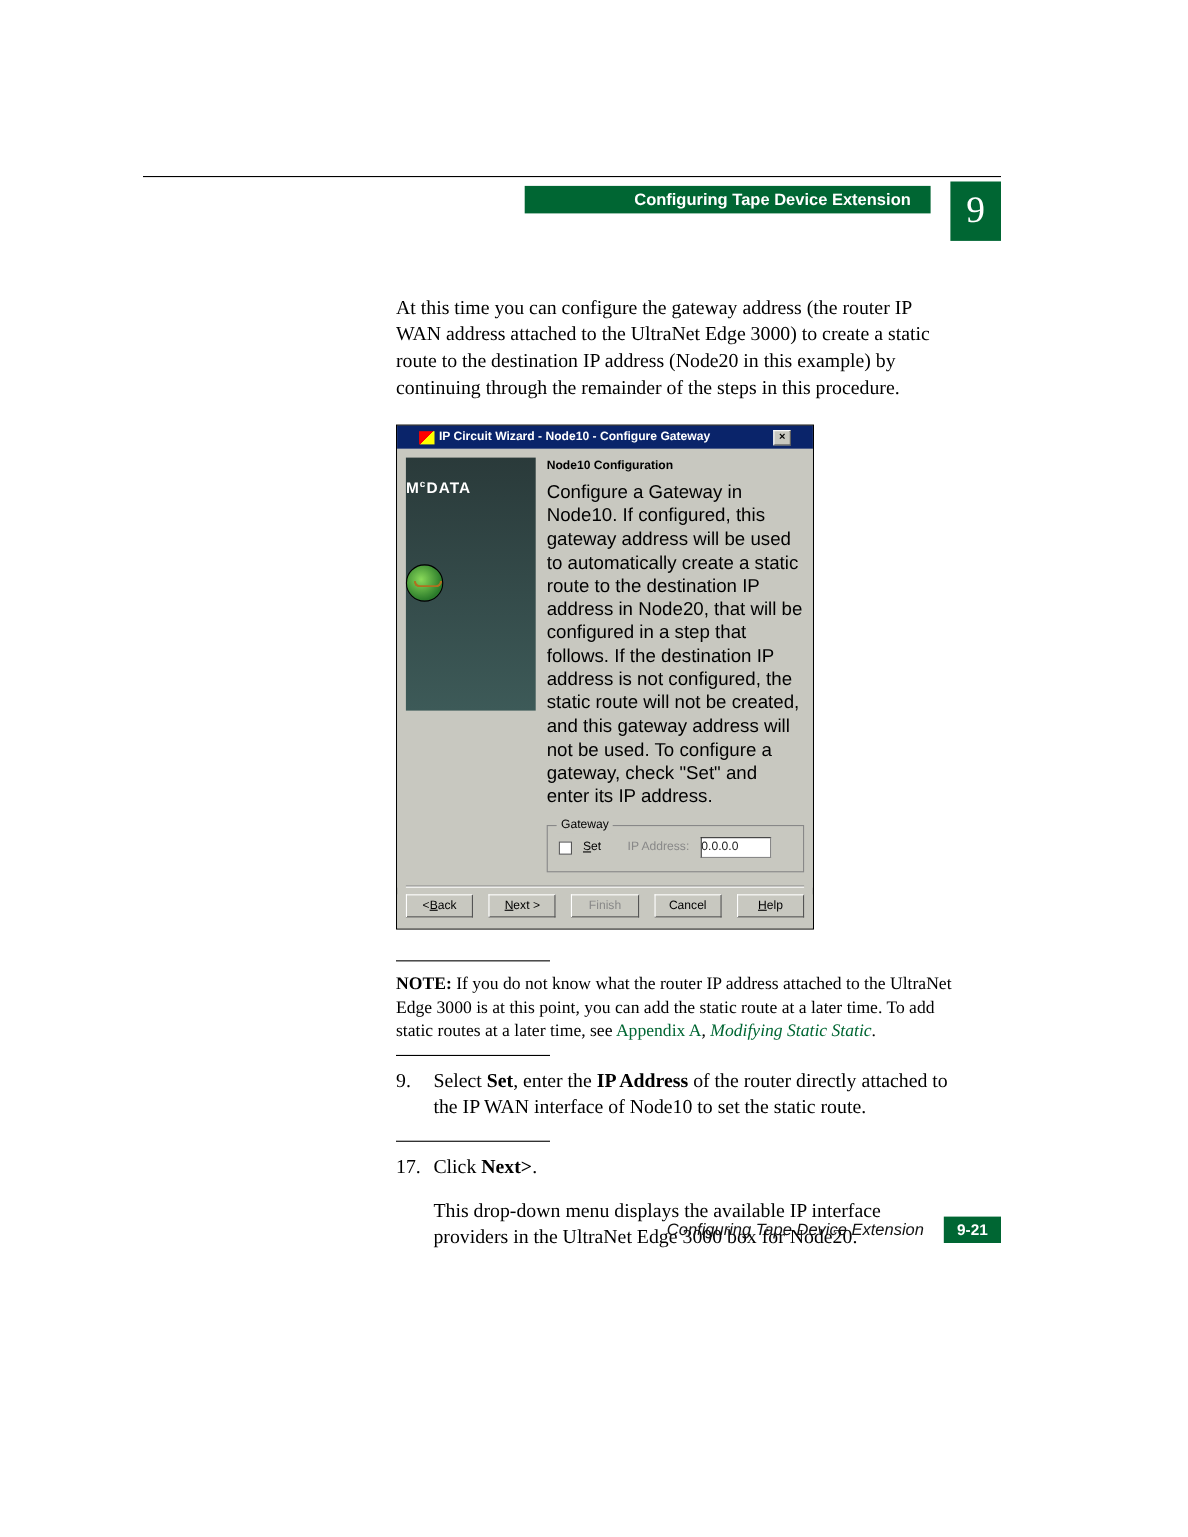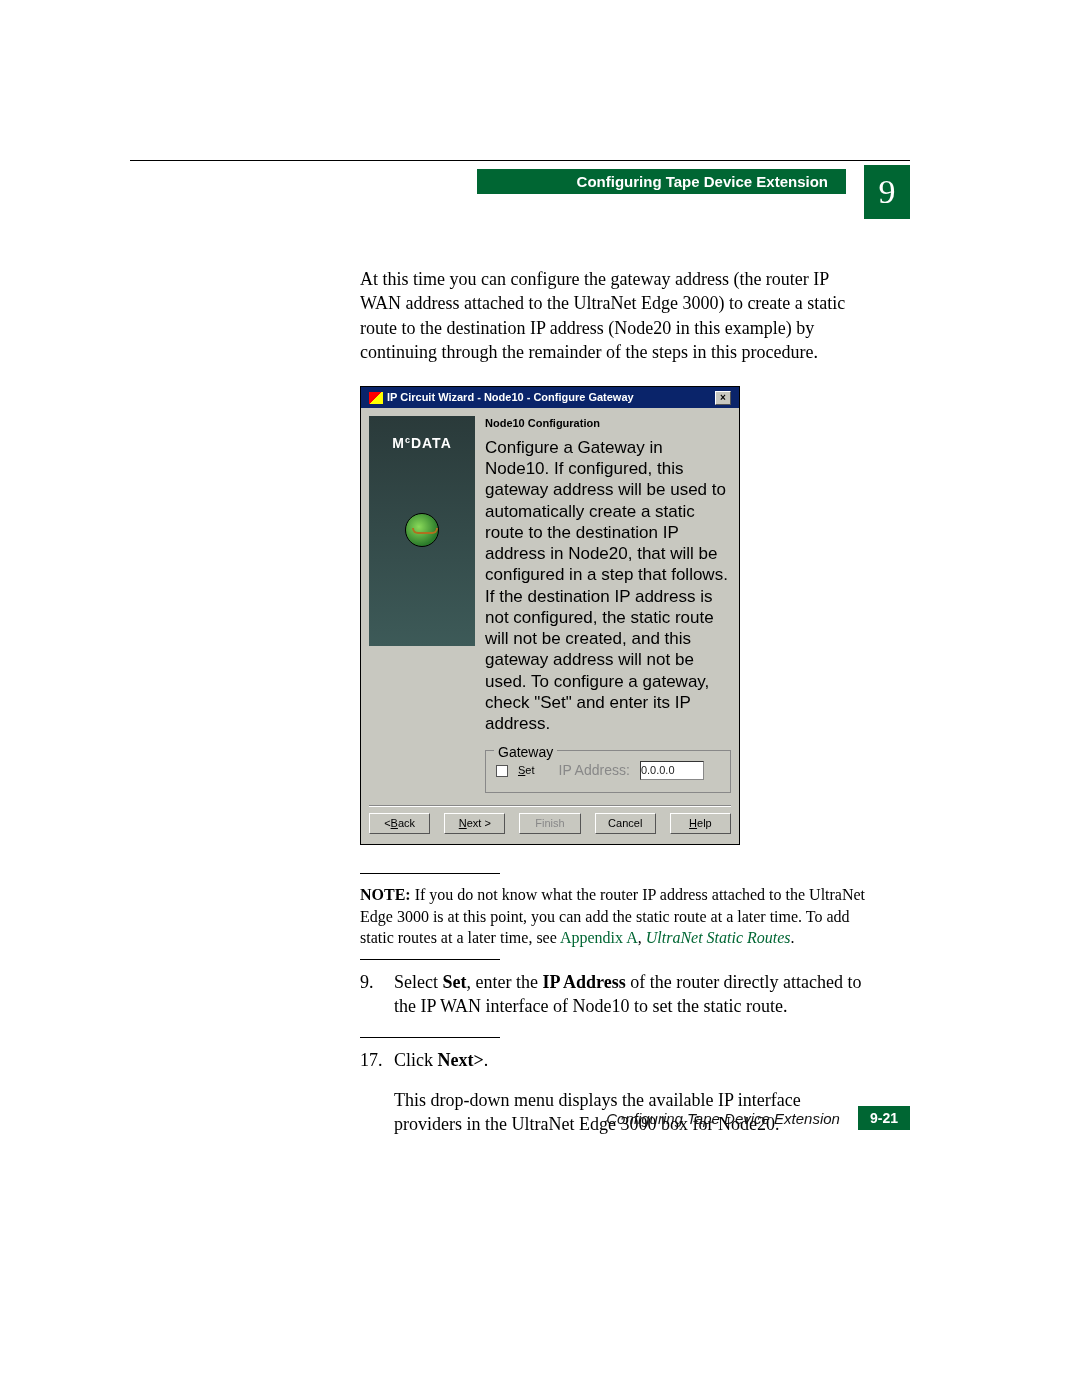--- a/index.html
+++ b/index.html
@@ -61,21 +61,21 @@
     width: 380px;
     border: 1px solid #000;
     margin: 18px 0 28px 0;
     font-family: Tahoma, Arial, sans-serif;
     font-size: 11px;
     background: #c8c8c0;
   }
   .dlg-titlebar {
     background: #0a246a;
     color: #fff;
-    padding: 3px 8px;
+    padding: 3px 20px;
     display: flex;
     align-items: center;
     justify-content: space-between;
     font-weight: bold;
     font-size: 11px;
   }
   .dlg-titlebar-left { display: flex; align-items: center; gap: 4px; }
   .dlg-title-icon {
     width: 14px; height: 12px;
     background: linear-gradient(135deg,#ff0000 50%,#ffff00 50%);
@@ -89,24 +89,24 @@
     display:flex; align-items:center; justify-content:center;
     line-height:1;
   }
   .dlg-body {
     display: flex;
     padding: 8px;
     gap: 10px;
     background: #c8c8c0;
   }
   .dlg-side {
-    width: 106px;
+    width: 118px;
     height: 230px;
     background: linear-gradient(180deg,#2a3a3a 0%, #3d5a58 100%);
-    display:flex; flex-direction:column; align-items:center;
+    display:flex; flex-direction:column; 
     padding-top:18px;
   }
   .dlg-logo {
     font-family: Arial, sans-serif;
     font-weight:bold;
     color:#fff;
     font-size:14px;
     letter-spacing:1px;
   }
   .dlg-logo sup { font-size:9px; vertical-align:top; }
@@ -127,26 +127,26 @@
   .dlg-heading { font-weight:bold; margin-bottom:6px; font-size:11px; }
   .dlg-text { font-size:17px; line-height:1.25; margin-bottom:16px; color:#000; }
   .dlg-group {
     border: 1px solid #888;
     padding: 10px 10px 12px 10px;
     position: relative;
     margin-top: 8px;
   }
   .dlg-group .legend {
     position:absolute; top:-8px; left:8px;
-    background:#c8c8c0; padding:0 4px; font-size:14px;
+    background:#c8c8c0; padding:0 4px; font-size:11px;
   }
   .dlg-row { display:flex; align-items:center; gap:10px; }
   .dlg-check { width:12px; height:12px; background:#fff; border:1px solid #555; }
   .dlg-setlabel { font-size:11px; }
-  .dlg-iplabel { color:#888; font-size:14px; margin-left:14px; }
+  .dlg-iplabel { color:#888; font-size:11px; margin-left:14px; }
   .dlg-ipbox {
     background:#fff; border:1px inset #888; padding:1px 0;
     font-size:11px; width:64px; color:#222;
   }
   .dlg-sep-outer { padding: 4px 8px 0 8px; background:#c8c8c0;}
   .dlg-sep { height:2px; border-top:1px solid #888; border-bottom:1px solid #fff; margin-bottom:6px;}
   .dlg-buttons {
     display:flex; justify-content:center; gap:14px;
     padding: 0 8px 10px 8px;
     background:#c8c8c0;
@@ -247,21 +247,21 @@
         <span class="dlg-btn">&lt; <u>B</u>ack</span>
         <span class="dlg-btn"><u>N</u>ext &gt;</span>
         <span class="dlg-btn disabled">Finish</span>
         <span class="dlg-btn">Cancel</span>
         <span class="dlg-btn"><u>H</u>elp</span>
       </div>
     </div>
 
     <div class="short-rule"></div>
     <p class="note-block wide">
-      <span class="note-label">NOTE:</span><span> If you do not know what the router IP address attached to the UltraNet Edge 3000 is at this point, you can add the static route at a later time. To add static routes at a later time, see </span><span class="link">Appendix A</span><span>, </span><span class="link link-italic">UltraNet Static Routes</span><span>.</span>
+      <span class="note-label">NOTE:</span><span> If you do not know what the router IP address attached to the UltraNet Edge 3000 is at this point, you can add the static route at a later time. To add static routes at a later time, see </span><span class="link">Appendix A</span><span>, </span><span class="link link-italic">Modifying Static Static</span><span>.</span>
     </p>
     <div class="short-rule"></div>
 
     <ol class="step-list">
       <li class="step">
         <span class="num">9.</span>
         <span class="body">
           <span>Select </span><b>Set</b><span>, enter the </span><b>IP Address</b><span> of the router directly attached to the IP WAN interface of Node10 to set the static route.</span>
         </span>
       </li>

